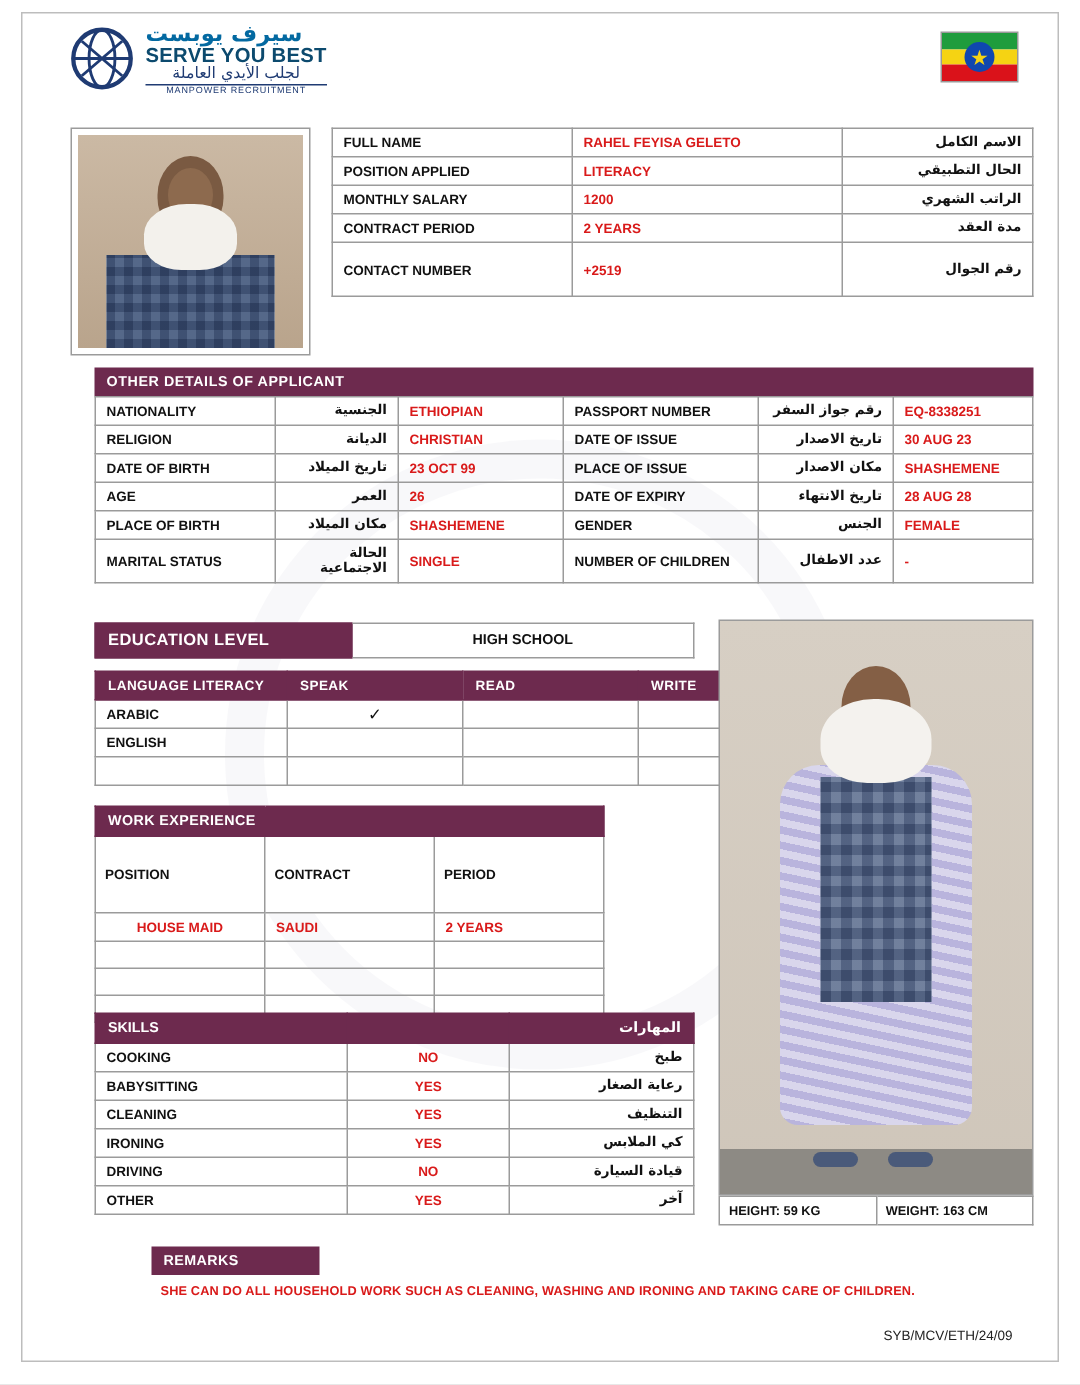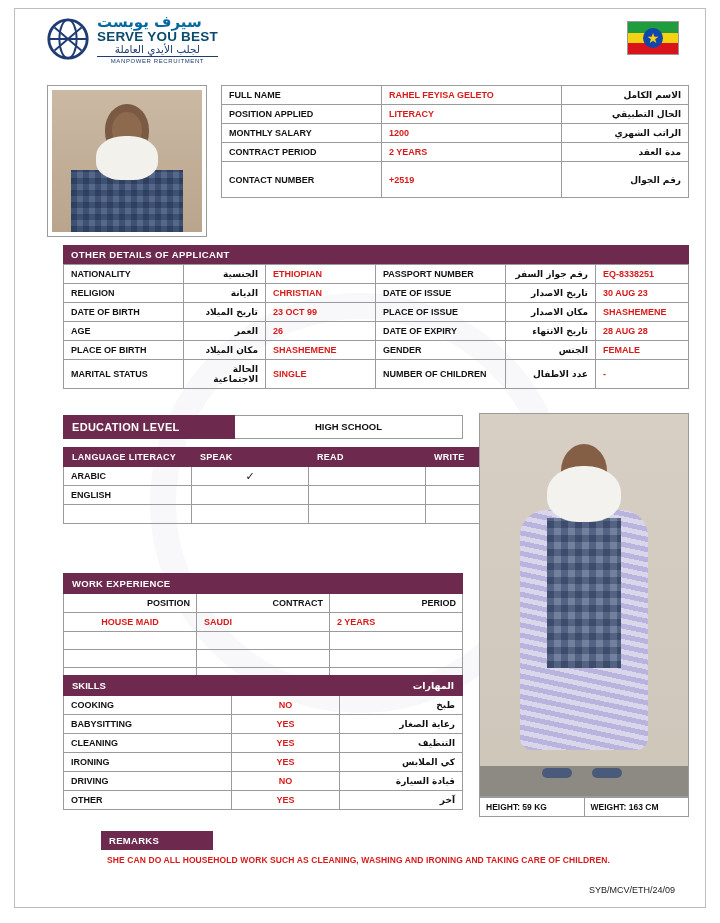--- a/index.html
+++ b/index.html
@@ -159,29 +159,29 @@
   .lang { position: absolute; left: 48px; top: 438px; width: 480px; }
   .lang table { width: 100%; table-layout: fixed; }
   .lang .hrow td {
     background: #6d2a4e; color: #fff; font-size: 9px; font-weight: bold;
     padding: 4px 8px; border-color: #6d2a4e; letter-spacing: .3px;
   }
   .lang td.cell { height: 19px; }
   .tick { text-align: center; font-size: 11px; color: #111; }
 
   
-  .work { position: absolute; left: 48px; top: 528px; width: 400px; margin-top: 36px; }
+  .work { position: absolute; left: 48px; top: 528px; width: 340px; }
   .work table { width: 100%; table-layout: fixed; }
   .work .band td {
     background: #6d2a4e; color: #fff; font-size: 9.5px; font-weight: bold;
     padding: 4px 8px; border-color: #6d2a4e; letter-spacing: .3px;
   }
   .work .sub td {
     background: #fff; color: #111; font-size: 9px; font-weight: bold;
-    text-align: right; padding: 4px 6px;
+    text-align: left; padding: 20px 6px;
   }
   .work td.cell { height: 18px; }
   .work .wval { font-size: 9px; font-weight: bold; color: #d91a1a; padding: 4px 7px; }
 
   
   .skills { position: absolute; left: 48px; top: 666px; width: 400px; }
   .skills table { width: 100%; table-layout: fixed; }
   .skills .band td {
     background: #6d2a4e; color: #fff; font-size: 9.5px; font-weight: bold;
     padding: 4px 8px; border-color: #6d2a4e;

